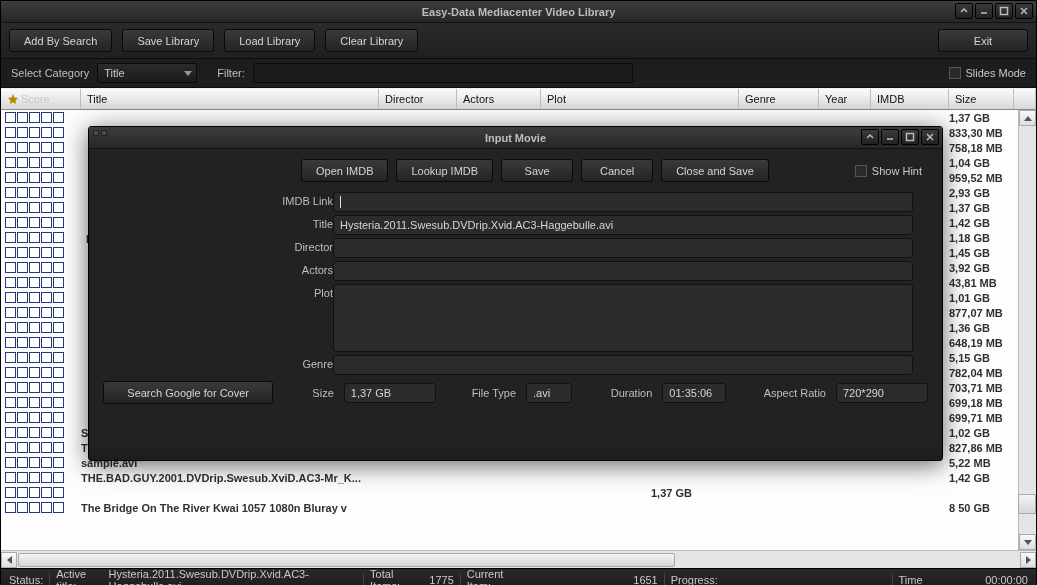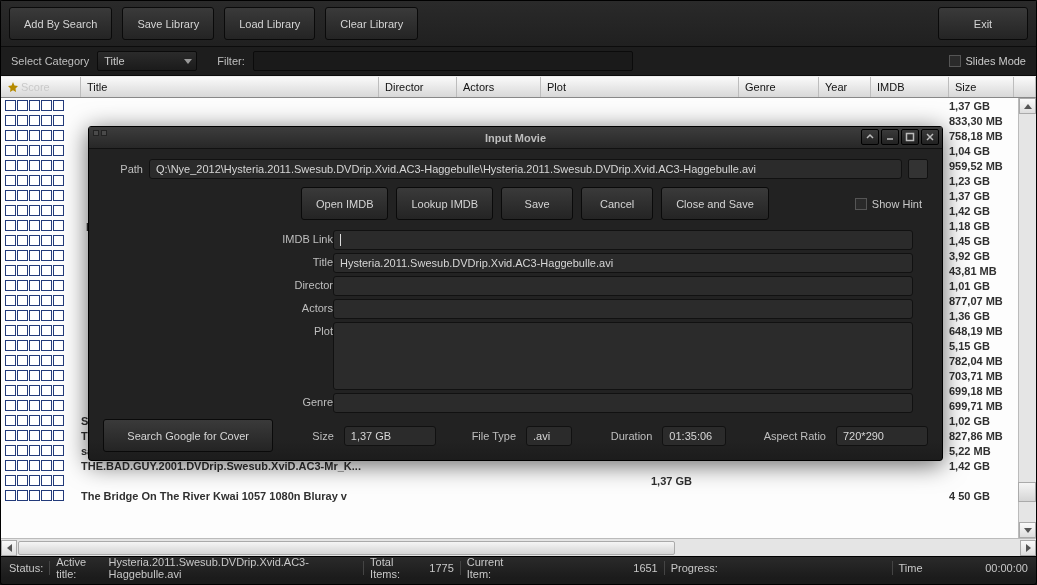--- a/index.html
+++ b/index.html
@@ -7,21 +7,21 @@
 
   
   .win{position:relative;width:100%;height:100%;background:linear-gradient(#2f2f2f,#222 5%,#202020 60%,#1b1b1b);border:1px solid #000;border-radius:3px}
   .titlebar{height:22px;display:flex;align-items:center;justify-content:center;background:linear-gradient(#3d3d3d,#272727);border-bottom:1px solid #111;position:relative}
   .titlebar .tb-title{font-weight:bold;color:#bdbdbd}
   .winbtns{position:absolute;right:3px;top:2px;display:flex;gap:2px}
   .winbtn{width:18px;height:16px;border:1px solid #000;border-radius:2px;background:linear-gradient(#3a3a3a,#222);display:flex;align-items:center;justify-content:center;color:#bbb;font-size:10px;cursor:pointer}
   .winbtn svg{width:10px;height:10px;fill:none;stroke:#bbb;stroke-width:1.5}
 
   .toolbar{display:flex;align-items:center;padding:6px 8px 6px 8px;gap:10px;background:linear-gradient(#2a2a2a,#202020);border-bottom:1px solid #0c0c0c}
-  .btn{height:33px;padding:0 14px;border:1px solid #0a0a0a;border-radius:3px;background:linear-gradient(#3a3a3a,#242424);color:#d4d4d4;cursor:pointer;display:inline-flex;align-items:center;justify-content:center}
+  .btn{height:23px;padding:0 14px;border:1px solid #0a0a0a;border-radius:3px;background:linear-gradient(#3a3a3a,#242424);color:#d4d4d4;cursor:pointer;display:inline-flex;align-items:center;justify-content:center}
   #exit{margin-left:auto;width:90px}
 
   .filterbar{display:flex;align-items:center;padding:4px 10px 4px 10px;gap:8px;background:#1d1d1d;border-bottom:1px solid #0c0c0c}
   .select{height:20px;width:100px;border:1px solid #0b0b0b;background:linear-gradient(#2b2b2b,#1b1b1b);border-radius:2px;display:flex;align-items:center;justify-content:space-between;padding:0 4px 0 6px;color:#ccc;cursor:pointer}
   .chev{width:0;height:0;border-left:4px solid transparent;border-right:4px solid transparent;border-top:5px solid #999}
   .filterinput{width:380px;height:20px;background:#1a1a1a;border:1px solid #0b0b0b;border-radius:2px;color:#ddd;padding:0 4px;outline:none}
   .slidewrap{margin-left:auto;display:flex;align-items:center;gap:4px}
   .chk{width:12px;height:12px;border:1px solid #555;background:#2a2a2a}
 
   
@@ -110,20 +110,46 @@
   .w-ar{width:92px}
 
   
   .behindtitle{position:absolute;left:85px;top:123px;color:#303030;font-weight:bold;white-space:nowrap;z-index:0}
 </style>
 </head>
 <body>
 
 <div class="win">
 
+  <div class="titlebar">
+    <span class="tb-title">Easy-Data Mediacenter Video Library</span>
+    <div class="winbtns">
+      <div class="winbtn">
+          <svg viewBox="0 0 10 10">
+            <polyline points="2,6 5,3 8,6"></polyline>
+          </svg>
+        </div>
+      <div class="winbtn">
+          <svg viewBox="0 0 10 10">
+            <line x1="2" y1="7" x2="8" y2="7"></line>
+          </svg>
+        </div>
+      <div class="winbtn">
+          <svg viewBox="0 0 10 10">
+            <rect x="1.5" y="1.5" width="7" height="7"></rect>
+          </svg>
+        </div>
+      <div class="winbtn">
+          <svg viewBox="0 0 10 10">
+            <line x1="2" y1="2" x2="8" y2="8"></line>
+            <line x1="8" y1="2" x2="2" y2="8"></line>
+          </svg>
+        </div>
+    </div>
+  </div>
 
   <div class="toolbar">
     <div class="btn">Add By Search</div>
     <div class="btn">Save Library</div>
     <div class="btn">Load Library</div>
     <div class="btn">Clear Library</div>
     <div class="btn" id="exit">Exit</div>
   </div>
 
   <div class="filterbar">
@@ -254,21 +280,21 @@
             <div class="starbox"></div>
             <div class="starbox"></div>
           </div>
           <div class="c-title"></div>
           <div class="c-dir"></div>
           <div class="c-act"></div>
           <div class="c-plot"></div>
           <div class="c-genre"></div>
           <div class="c-year"></div>
           <div class="c-imdb"></div>
-          <div class="c-size">1,23 GB</div>
+          <div class="c-size">2,93 GB</div>
         </div>
         <div class="row">
           <div class="c-score">
             <div class="starbox"></div>
             <div class="starbox"></div>
             <div class="starbox"></div>
             <div class="starbox"></div>
             <div class="starbox"></div>
           </div>
           <div class="c-title"></div>
@@ -610,21 +636,21 @@
             <div class="starbox"></div>
             <div class="starbox"></div>
           </div>
           <div class="c-title">The Bridge On The River Kwai 1057 1080n Bluray v</div>
           <div class="c-dir"></div>
           <div class="c-act"></div>
           <div class="c-plot"></div>
           <div class="c-genre"></div>
           <div class="c-year"></div>
           <div class="c-imdb"></div>
-          <div class="c-size">4 50 GB</div>
+          <div class="c-size">8 50 GB</div>
         </div>
       </div>
     <div class="vscroll">
       <div class="sbtn up">
           <div class="tri"></div>
         </div>
       <div style="flex:1;position:relative">
         <div class="thumb" style="top:368px"></div>
       </div>
       <div class="sbtn dn">
@@ -692,25 +718,20 @@
         <div class="winbtn">
             <svg viewBox="0 0 10 10">
               <line x1="2" y1="2" x2="8" y2="8"></line>
               <line x1="8" y1="2" x2="2" y2="8"></line>
             </svg>
           </div>
       </div>
     </div>
 
     <div class="modal-body">
-      <div class="pathrow">
-        <span class="lbl pathlbl">Path</span>
-        <input class="pathinput" value="Q:\Nye_2012\Hysteria.2011.Swesub.DVDrip.Xvid.AC3-Haggebulle\Hysteria.2011.Swesub.DVDrip.Xvid.AC3-Haggebulle.avi" style="">
-        <div class="pathbtn"></div>
-      </div>
 
       <div class="modalbtns">
         <div class="btn">Open IMDB</div>
         <div class="btn">Lookup IMDB</div>
         <div class="btn" style="width:72px">Save</div>
         <div class="btn" style="width:72px">Cancel</div>
         <div class="btn">Close and Save</div>
         <div class="hintwrap">
           <div class="chk"></div>
           <span>Show Hint</span>

